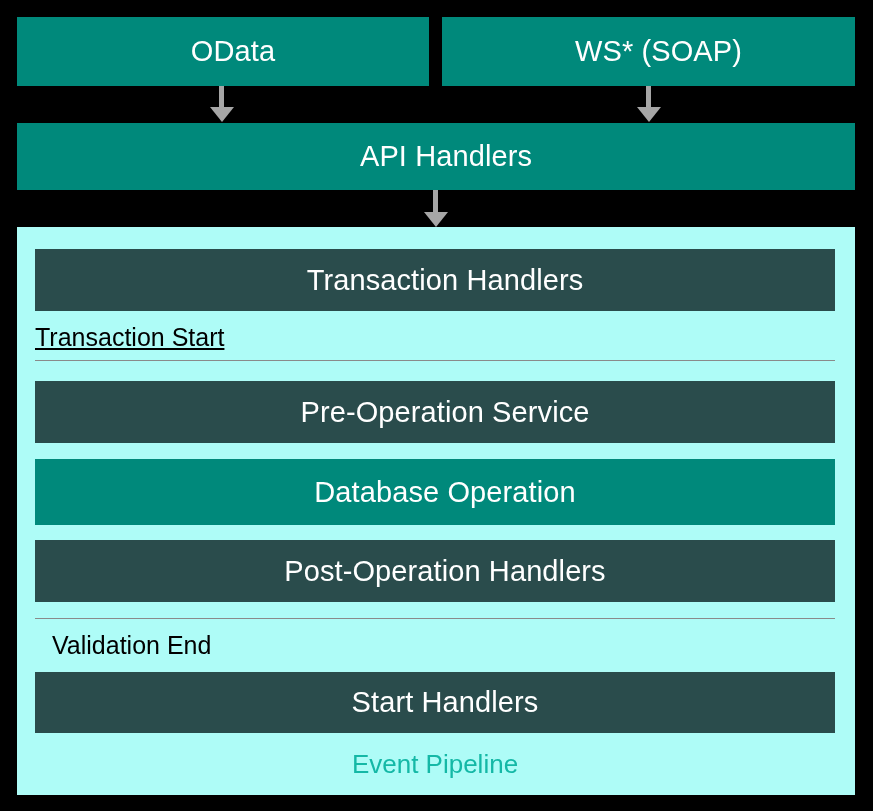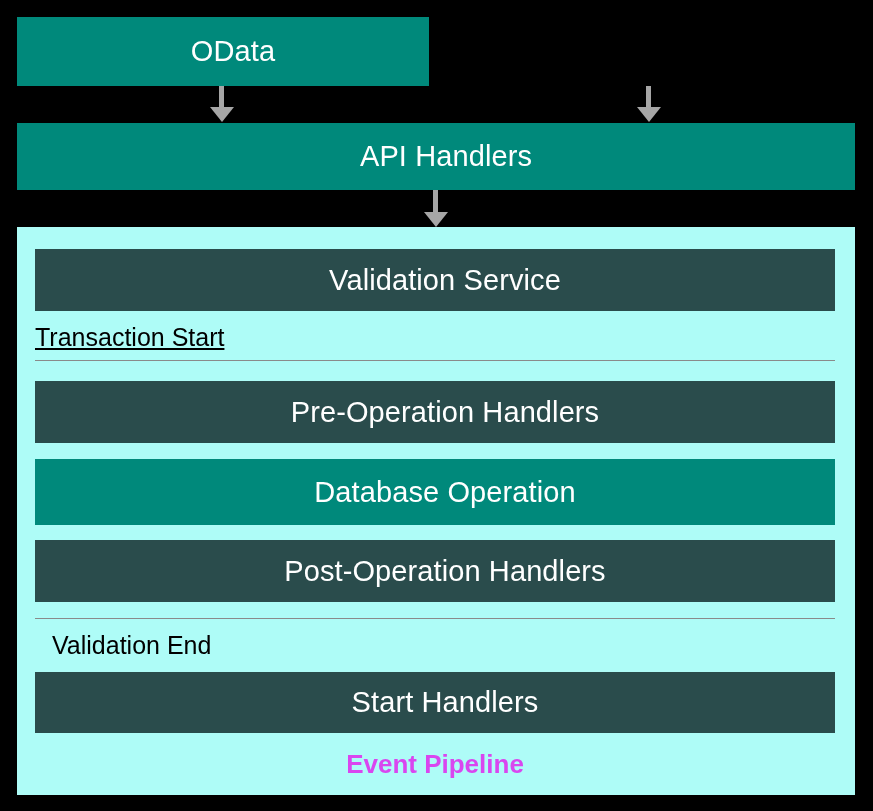--- a/index.html
+++ b/index.html
@@ -47,23 +47,23 @@
   .label-plain {
     position: absolute;
     color: #000000;
     font-size: 25px;
     font-weight: 400;
     line-height: 1;
     white-space: nowrap;
   }
   .label-bold {
     position: absolute;
-    color: #d946ef;
+    color: #14b8a6;
     font-size: 26px;
-    font-weight: bold;
+    font-weight: normal;
     line-height: 1;
     white-space: nowrap;
     text-align: center;
   }
   .divider {
     position: absolute;
     background: #8a8a8a;
     height: 1px;
   }
   .odata   { left: 17px;  top: 17px;  width: 412px; height: 69px; }
@@ -83,20 +83,23 @@
 </style>
 </head>
 <body>
 
 <div id="canvas">
 
   <div class="box teal odata">
     <span>OData</span>
   </div>
 
+  <div class="box teal wssoap">
+    <span>WS* (SOAP)</span>
+  </div>
 
   <svg class="arrow" style="left:208px; top:86px;" width="28" height="37" viewBox="0 0 28 37">
     <rect x="11" y="0" width="5" height="22" fill="#a6a6a6"></rect>
     <polygon points="2,21 26,21 14,36" fill="#a6a6a6"></polygon>
   </svg>
 
   <svg class="arrow" style="left:635px; top:86px;" width="28" height="37" viewBox="0 0 28 37">
     <rect x="11" y="0" width="5" height="22" fill="#a6a6a6"></rect>
     <polygon points="2,21 26,21 14,36" fill="#a6a6a6"></polygon>
   </svg>
@@ -106,29 +109,29 @@
   </div>
 
   <svg class="arrow" style="left:422px; top:190px;" width="28" height="38" viewBox="0 0 28 38">
     <rect x="11" y="0" width="5" height="23" fill="#a6a6a6"></rect>
     <polygon points="2,22 26,22 14,37" fill="#a6a6a6"></polygon>
   </svg>
 
   <div class="container-cyan pipeline-container"></div>
 
   <div class="box dark validation">
-    <span>Validation Service</span>
+    <span>Transaction Handlers</span>
   </div>
 
   <div class="label-plain txn-start">Transaction Start</div>
 
   <div class="divider div-start"></div>
 
   <div class="box dark preop">
-    <span>Pre-Operation Handlers</span>
+    <span>Pre-Operation Service</span>
   </div>
 
   <div class="box teal dbop">
     <span>Database Operation</span>
   </div>
 
   <div class="box dark postop">
     <span>Post-Operation Handlers</span>
   </div>
 

